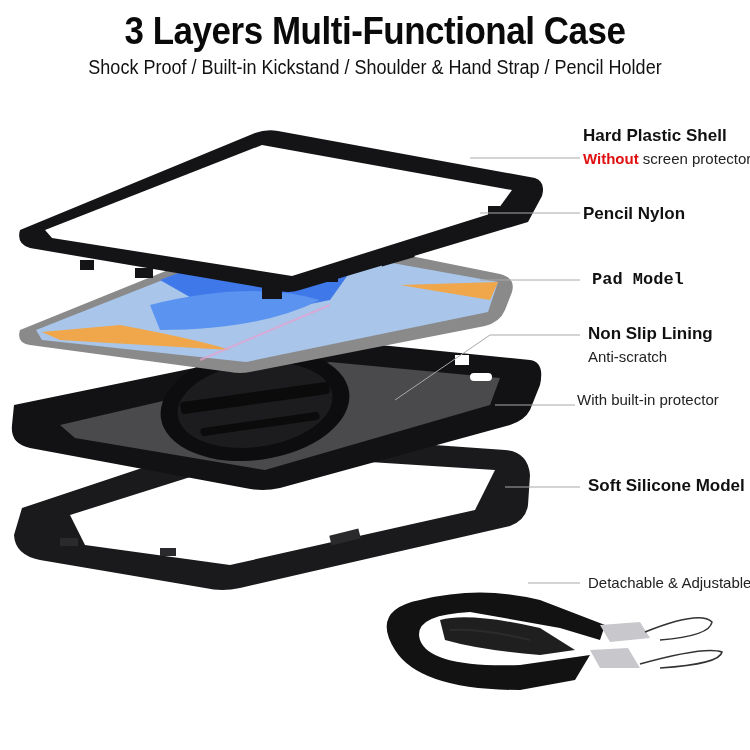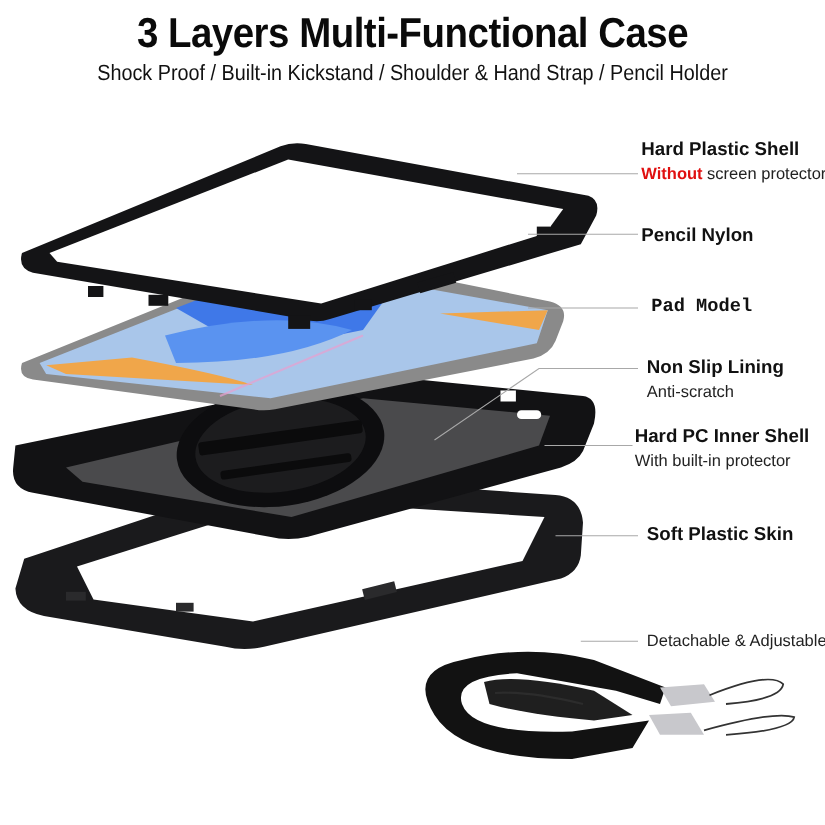--- a/index.html
+++ b/index.html
@@ -116,23 +116,22 @@
 <div class="label" style="left:592px; top:270px;font-family:Liberation Mono, monospace;">
   <span class="head">Pad Model</span>
 </div>
 
 <div class="label" style="left:588px; top:324px;">
   <span class="head">Non Slip Lining</span>
   <span class="desc">Anti-scratch</span>
 </div>
 
 <div class="label" style="left:577px; top:387px;">
-  <span class="head">Hard PC Inner Shell</span>
   <span class="desc">With built-in protector</span>
 </div>
 
 <div class="label" style="left:588px; top:476px;">
-  <span class="head">Soft Plastic Skin</span>
+  <span class="head">Soft Silicone Model</span>
 </div>
 
 <div class="label" style="left:588px; top:570px;">
   <span class="desc">Detachable &amp; Adjustable</span>
 </div>
 
 </body></html>

